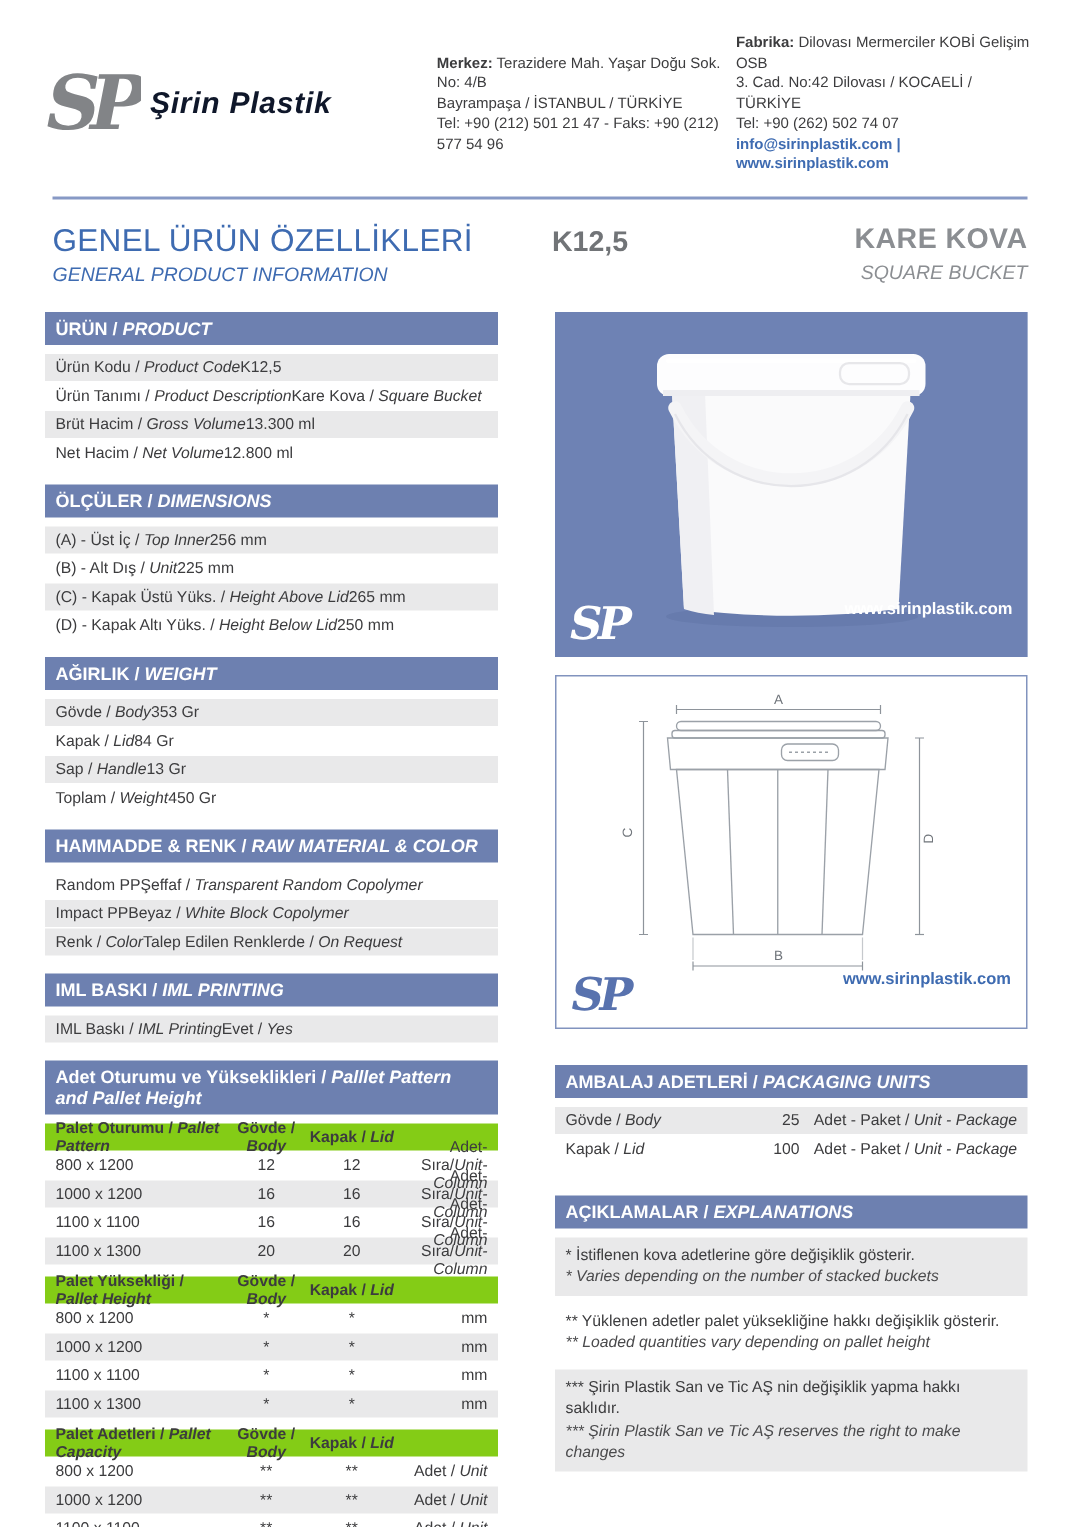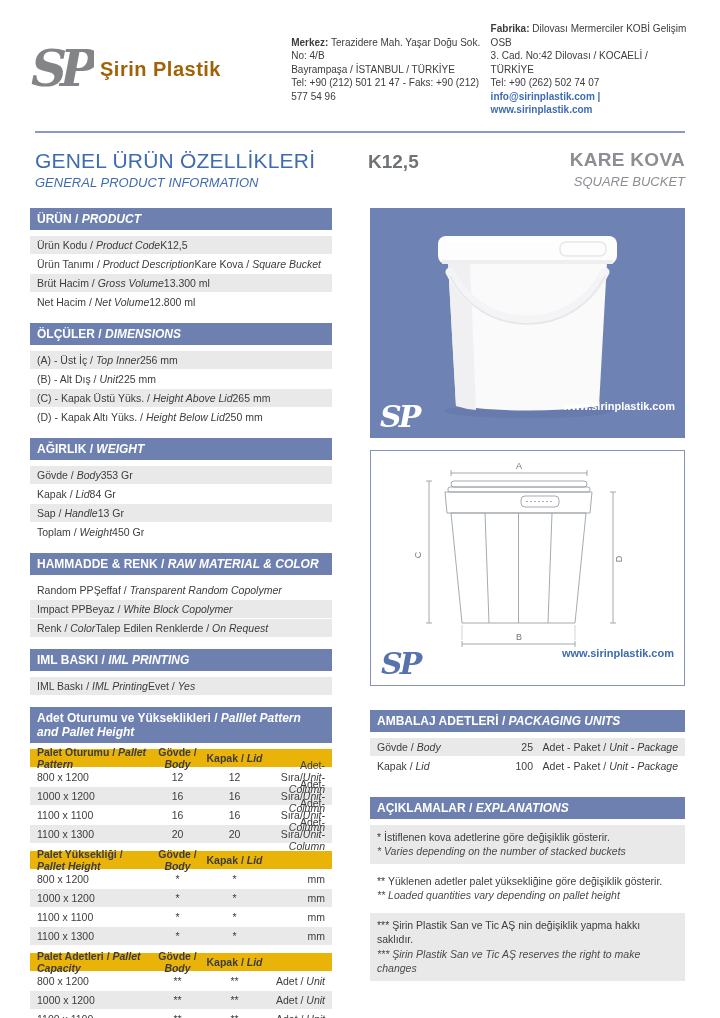--- a/index.html
+++ b/index.html
@@ -5,21 +5,21 @@
   * { box-sizing: border-box; margin: 0; padding: 0; }
   html, body { width: 720px; height: 1018px; background: #ffffff; overflow: hidden; }
   body { font-family: "Liberation Sans", sans-serif; color: #3c3c3e; }
   i { font-style: italic; }
   .page { padding: 22px 30px 0 30px; }
 
   
   .top { display: flex; align-items: center; }
   .logo-wrap { display: flex; align-items: center; width: 262px; }
   .logo-mono { width: 64px; height: 58px; }
-  .logo-name { font-size: 20px; font-weight: bold; color: #a16207; margin-left: 6px; letter-spacing: .5px; }
+  .logo-name { font-size: 20px; font-weight: bold; font-style: italic; color: #0f172a; margin-left: 6px; letter-spacing: .5px; }
   .addr { font-size: 10px; line-height: 13.5px; color: #3c3c3e; }
   .addr.merkez { width: 198px; }
   .addr.fabrika { width: 200px; margin-left: 2px; }
   .addr b { font-weight: bold; }
   .addr .link { color: #3e6bb1; font-weight: bold; }
   .rule { border: none; border-top: 2px solid #8799c5; margin: 14px 5px 0 5px; }
 
   
   .titles { display: flex; margin: 16px 5px 0 5px; }
   .t-left { width: 333px; }
@@ -39,21 +39,21 @@
   .sec { margin-bottom: 12px; }
   .sec-h { background: #6d80b0; color: #fff; font-size: 12px; font-weight: bold; padding: 4px 7px 4px 7px; margin-bottom: 6px; }
   .sec-h i { font-weight: bold; }
   .row { display: flex; justify-content: flex-start; align-items: center; height: 18px; padding: 0 7px; font-size: 10.5px; margin-bottom: 1px; }
   .row.g { background: #e9e9ea; }
   .row .val { text-align: right; }
 
   
   .pt { margin-bottom: 8px; }
   .pt-row { display: flex; align-items: center; height: 18px; padding: 0 7px; font-size: 10.5px; margin-bottom: 1px; }
-  .pt-row.head { background: #eab308; font-weight: bold; }
+  .pt-row.head { background: #84cc16; font-weight: bold; }
   .pt-row.g { background: #e9e9ea; }
   .pt-size { width: 112px; }
   .pt-num { width: 57px; text-align: center; }
   .pt-unit { flex: 1; text-align: right; }
 
   
   .photo-card { position: relative; width: 315px; height: 230px; background: #6e82b4; margin-bottom: 12px; }
   .draw-card { position: relative; width: 315px; height: 236px; background: #ffffff; border: 1px solid #8193be; margin-bottom: 24px; }
   .card-logo { position: absolute; left: 10px; bottom: 4px; font-family: "DejaVu Serif", serif; font-style: italic; font-weight: bold; font-size: 30px; letter-spacing: -3px; }
   .photo-card .card-logo { color: #ffffff; }
@@ -377,21 +377,21 @@
         </div>
       </div>
 
       <div class="sec" style="margin-top:22px;">
         <div class="sec-h"><span>AÇIKLAMALAR / </span><i>EXPLANATIONS</i></div>
         <div class="note g">
           <div class="tr">* İstiflenen kova adetlerine göre değişiklik gösterir.</div>
           <div class="en">* Varies depending on the number of stacked buckets</div>
         </div>
         <div class="note">
-          <div class="tr">** Yüklenen adetler palet yüksekliğine göre değişiklik gösterir.</div>
+          <div class="tr">** Yüklenen adetler palet yüksekliğine hakkı değişiklik gösterir.</div>
           <div class="en">** Loaded quantities vary depending on pallet height</div>
         </div>
         <div class="note g">
           <div class="tr">*** Şirin Plastik San ve Tic AŞ nin değişiklik yapma hakkı saklıdır.</div>
           <div class="en">*** Şirin Plastik San ve Tic AŞ reserves the right to make changes</div>
         </div>
       </div>
 
     </div>
   </div>

